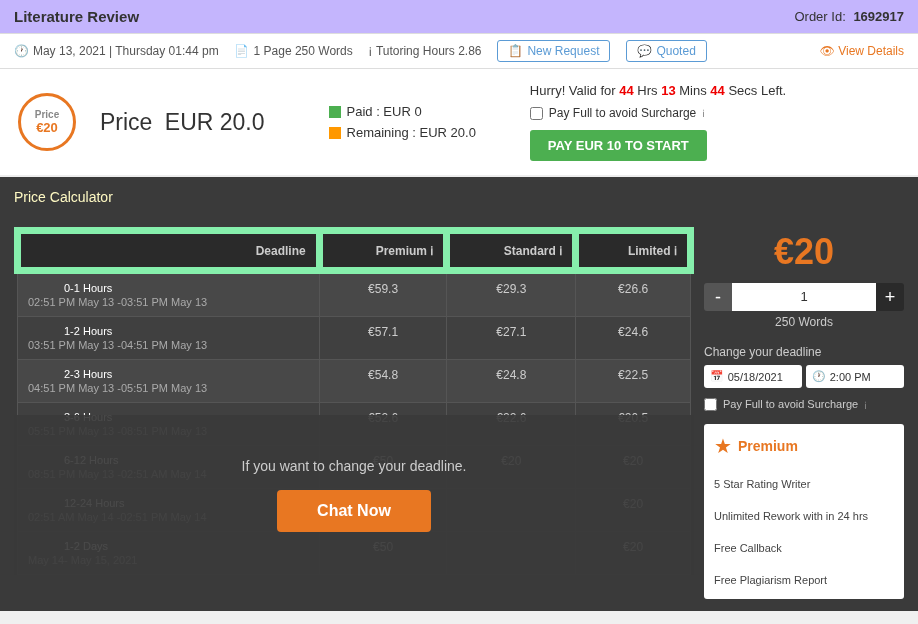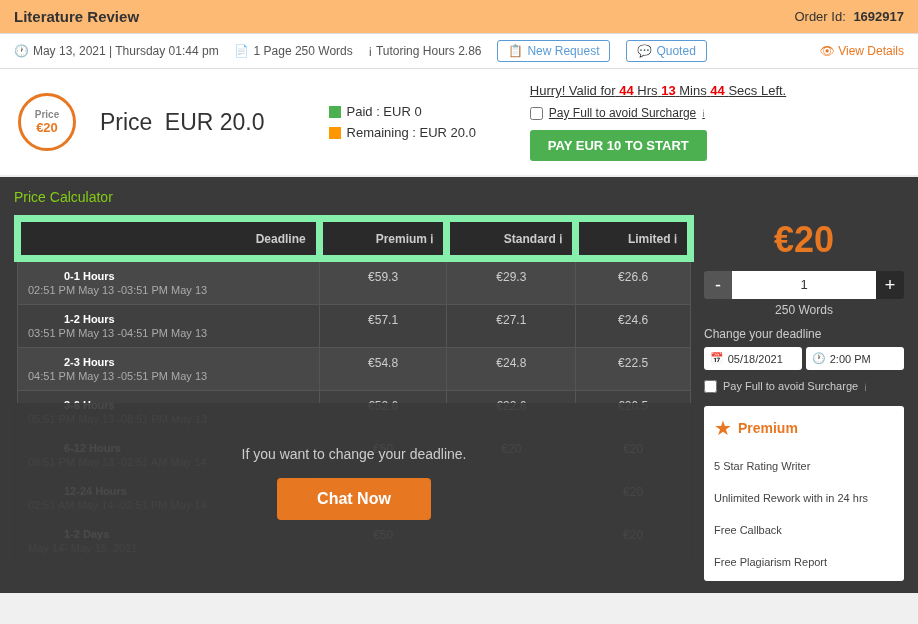--- a/index.html
+++ b/index.html
@@ -1,20 +1,20 @@
 <!DOCTYPE html>
 <html><head>
   <meta charset="utf-8">
   <style>
     * { box-sizing: border-box; margin: 0; padding: 0; }
     body { font-family: Arial, sans-serif; font-size: 13px; background: #f0f0f0; color: #333; width: 918px; }
 
     
     .top-header {
-      background: #fdba74;
+      background: #c4b5fd;
       padding: 8px 14px;
       display: flex;
       justify-content: space-between;
       align-items: center;
       border-bottom: 1px solid #ddd;
     }
     .top-header .title { font-weight: bold; font-size: 15px; color: #333; }
     .top-header .order-id { font-size: 13px; color: #333; }
 
     
@@ -65,21 +65,21 @@
       display: flex; flex-direction: column; align-items: center; justify-content: center;
       font-size: 10px; color: #333; font-weight: bold;
     }
     .price-circle .circle-label { font-size: 10px; color: #888; }
     .price-circle .circle-value { font-size: 13px; font-weight: bold; color: #e87722; }
     .price-main { font-size: 23px; font-weight: normal; }
     .price-details { display: flex; flex-direction: column; gap: 6px; margin-left: 20px; }
     .price-details .paid { display: flex; align-items: center; gap: 6px; margin-left: 20px; }
     .paid-dot { width: 12px; height: 12px; background: #4caf50; display: inline-block; }
     .remaining-dot { width: 12px; height: 12px; background: #ff9800; display: inline-block; }
-    .hurry-section { margin-left: 30px; text-decoration: underline; }
+    .hurry-section { margin-left: 30px; }
     .hurry-text { color: #333; font-size: 13px; margin-bottom: 8px; }
     .hurry-text span.highlight { color: #e00; font-weight: bold; }
     .surcharge-row { display: flex; align-items: center; gap: 6px; margin-bottom: 10px; font-size: 12px; }
     .surcharge-row input[type=checkbox] { cursor: pointer; }
     .btn-pay {
       background: #4caf50;
       color: #fff;
       border: none;
       padding: 8px 18px;
       font-size: 13px;
@@ -88,21 +88,21 @@
       cursor: pointer;
       text-transform: uppercase;
       text-align: center;
     }
 
     
     .calculator-section {
       background: #3a3a3a;
       padding: 12px 14px;
     }
-    .calc-title { color: #84cc16; font-size: 14px; margin-bottom: 10px; }
+    .calc-title { color: #fef9c3; font-size: 14px; margin-bottom: 22px; }
     .calc-layout { display: flex; gap: 10px; }
     .table-area { flex: 1; }
     .side-panel { width: 200px; background: #3a3a3a; }
 
     
     .price-table { width: 100%; border-collapse: collapse; }
     .price-table th {
       background: #2a2a2a;
       color: #ccc;
       padding: 8px 10px;
@@ -112,21 +112,21 @@
     }
     .price-table td {
       border: 1px solid #555;
       padding: 8px 10px;
       text-align: center;
       font-size: 12px;
       color: #ccc;
       vertical-align: top;
     }
     .price-table td.deadline-cell { text-align: left; color: #ccc; font-size: 11px; }
-    .deadline-main { font-weight: bold; color: #fff; margin-bottom: 2px; padding-left: 36px; }
+    .deadline-main { font-weight: normal; color: #fff; margin-bottom: 2px; padding-left: 36px; }
     .deadline-sub { color: #aaa; font-size: 11px; }
     .price-table tr:nth-child(even) td { background: #404040; }
     .price-table tr:nth-child(odd) td { background: #484848; }
 
     
     .table-wrapper { position: relative; overflow: hidden; }
     .chat-overlay {
       position: absolute;
       bottom: 0; left: 0; right: 0;
       height: 160px;
@@ -159,21 +159,21 @@
       display: flex; align-items: center; justify-content: center;
     }
     .stepper-btn.minus { border-radius: 3px 0 0 3px; }
     .stepper-btn.plus { background: #2a2a2a; border-radius: 0 3px 3px 0; }
     .stepper-val {
       flex: 1; background: #fff; color: #333;
       text-align: center; height: 28px;
       border: none; font-size: 13px;
       line-height: 28px;
     }
-    .words-label { color: #ccc; font-size: 12px; text-align: center; margin-bottom: 10px; }
+    .words-label { color: #ccc; font-size: 12px; text-align: center; margin-bottom: 16px; }
     .date-row { display: flex; gap: 4px; margin-bottom: 10px; }
     .date-input, .time-input {
       background: #fff; border: none; padding: 5px 6px; font-size: 11px;
       border-radius: 3px; display: flex; align-items: center; gap: 4px;
       color: #333;
     }
     .date-input { flex: 1; }
     .time-input { flex: 1; }
     .surcharge-side { display: flex; align-items: flex-start; gap: 6px; margin-bottom: 12px; }
     .surcharge-side label { color: #ccc; font-size: 11px; }

